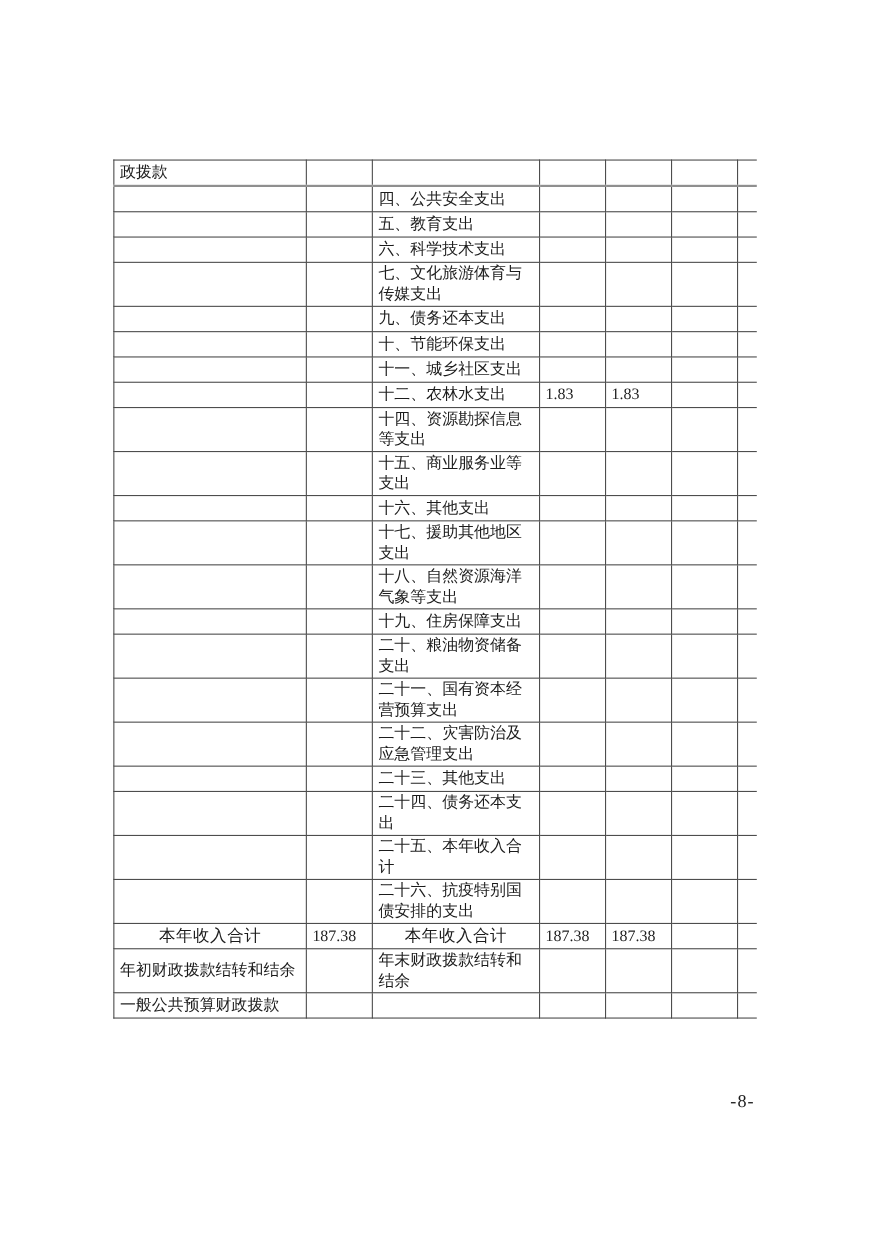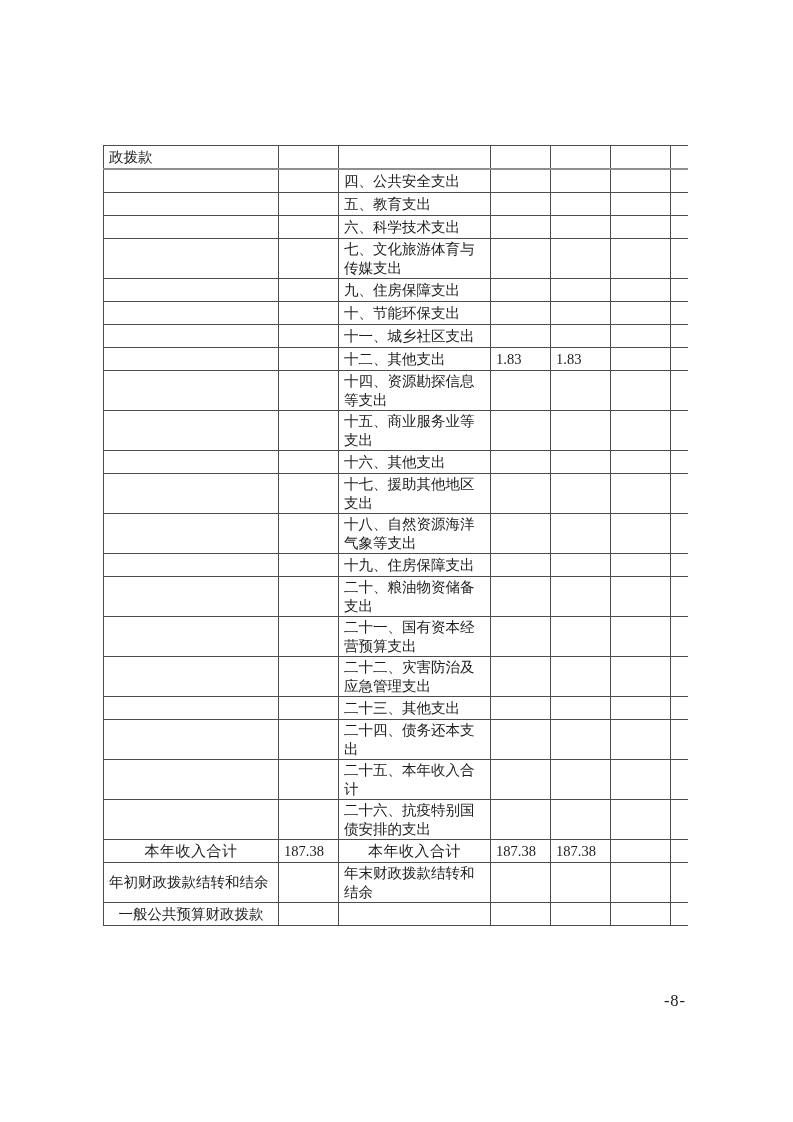--- a/index.html
+++ b/index.html
@@ -45,21 +45,21 @@
     border-bottom: 2px solid #8f8f8f;
   }
   tr.totals td.income-cell,
   tr.totals td.expense-cell {
     text-align: center;
     font-weight: normal;
     font-size: 15px;
     letter-spacing: 0.5px;
   }
   tr.align-right td.income-cell {
-    text-align: center;
+    text-align: left;
   }
   .page-number {
     position: absolute;
     left: 650px;
     top: 991px;
     width: 50px;
     text-align: center;
     font-size: 16.5px;
     letter-spacing: 1px;
     color: #1c1c1c;
@@ -121,21 +121,21 @@
           <td class="num"></td>
           <td class="expense-cell">七、文化旅游体育与传媒支出</td>
           <td class="num"></td>
           <td class="num"></td>
           <td class="num"></td>
           <td class="num"></td>
         </tr>
         <tr class="s">
           <td class="income-cell"></td>
           <td class="num"></td>
-          <td class="expense-cell">九、住房保障支出</td>
+          <td class="expense-cell">九、债务还本支出</td>
           <td class="num"></td>
           <td class="num"></td>
           <td class="num"></td>
           <td class="num"></td>
         </tr>
         <tr class="s">
           <td class="income-cell"></td>
           <td class="num"></td>
           <td class="expense-cell">十、节能环保支出</td>
           <td class="num"></td>
@@ -148,21 +148,21 @@
           <td class="num"></td>
           <td class="expense-cell">十一、城乡社区支出</td>
           <td class="num"></td>
           <td class="num"></td>
           <td class="num"></td>
           <td class="num"></td>
         </tr>
         <tr class="s">
           <td class="income-cell"></td>
           <td class="num"></td>
-          <td class="expense-cell">十二、其他支出</td>
+          <td class="expense-cell">十二、农林水支出</td>
           <td class="num">1.83</td>
           <td class="num">1.83</td>
           <td class="num"></td>
           <td class="num"></td>
         </tr>
         <tr class="d">
           <td class="income-cell"></td>
           <td class="num"></td>
           <td class="expense-cell">十四、资源勘探信息等支出</td>
           <td class="num"></td>

